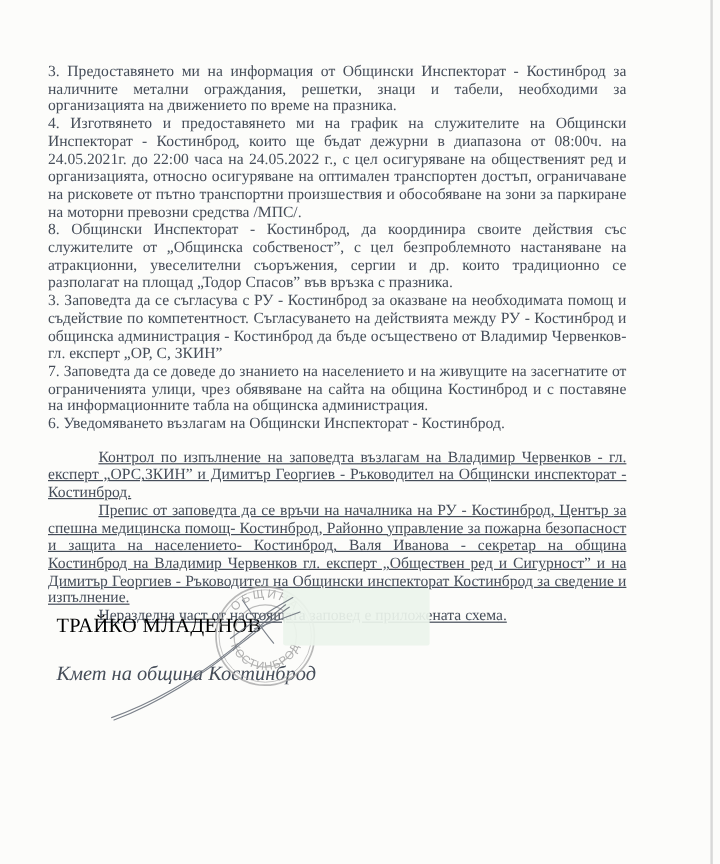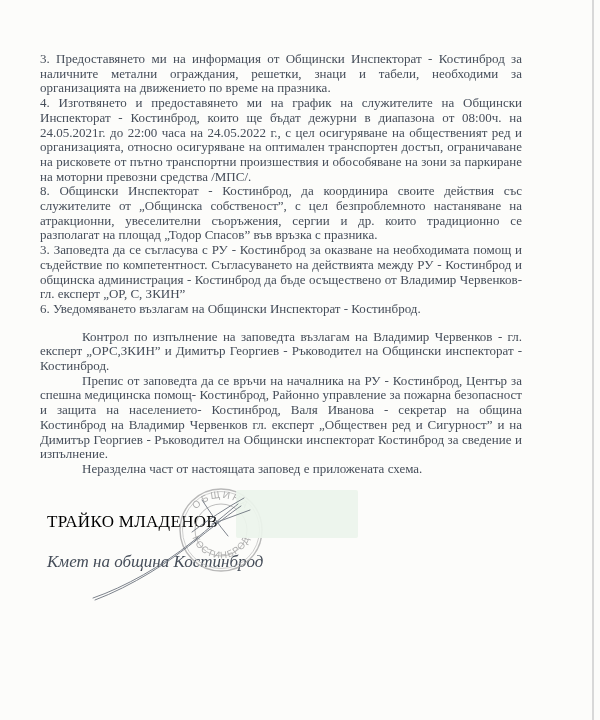--- a/index.html
+++ b/index.html
@@ -14,21 +14,21 @@
   .body-text {
     position:absolute;
     left:40px; top:20px; width:482px;
     font-size:13px;
     line-height:14.7px;
     text-align:justify;
     margin-top:32px;
   }
   .para { margin:0; }
   .para.gap-before { margin-top:13px; }
-  .para.indent { text-indent:42px; }
+  .para.indent { text-indent:42px;text-decoration:underline; }
 
   .sig-block { position:absolute; left:47px; top:512px; }
   .sig-name  { font-weight:normal; font-size:17px; letter-spacing:.3px; color:#000000; }
   .sig-title { font-size:17px; margin-top:20px;font-style:italic; }
 
   .stamp-svg { position:absolute; left:177px; top:486px; opacity:.8; }
   .patch {
     position:absolute; left:236px; top:490px; width:122px; height:48px;
     background:#ecf4ec; opacity:.92; border-radius:2px;
   }
@@ -38,20 +38,21 @@
 </head>
 <body>
 
 <div class="page">
 
   <div class="body-text">
     <p class="para">3. Предоставянето ми на информация от Общински Инспекторат - Костинброд за наличните метални ограждания, решетки, знаци и табели, необходими за организацията на движението по време на празника.</p>
     <p class="para">4. Изготвянето и предоставянето ми на график на служителите на Общински Инспекторат - Костинброд, които ще бъдат дежурни в диапазона от 08:00ч. на 24.05.2021г. до 22:00 часа на 24.05.2022 г., с цел осигуряване на общественият ред и организацията, относно осигуряване на оптимален транспортен достъп, ограничаване на рисковете от пътно транспортни произшествия и обособяване на зони за паркиране на моторни превозни средства /МПС/.</p>
     <p class="para">8. Общински Инспекторат - Костинброд, да координира своите действия със служителите от „Общинска собственост”, с цел безпроблемното настаняване на атракционни, увеселителни съоръжения, сергии и др. които традиционно се разполагат на площад „Тодор Спасов” във връзка с празника.</p>
     <p class="para">3. Заповедта да се съгласува с РУ - Костинброд за оказване на необходимата помощ и съдействие по компетентност. Съгласуването на действията между РУ - Костинброд и общинска администрация - Костинброд да бъде осъществено от Владимир Червенков- гл. експерт „ОР, С, ЗКИН”</p>
+    <p class="para">7. Заповедта да се доведе до знанието на населението и на живущите на засегнатите от ограниченията улици, чрез обявяване на сайта на община Костинброд и с поставяне на информационните табла на общинска администрация.</p>
     <p class="para">6. Уведомяването възлагам на Общински Инспекторат - Костинброд.</p>
     <p class="para gap-before indent">Контрол по изпълнение на заповедта възлагам на Владимир Червенков - гл. експерт „ОРС,ЗКИН” и Димитър Георгиев - Ръководител на Общински инспекторат - Костинброд.</p>
     <p class="para indent">Препис от заповедта да се връчи на началника на РУ - Костинброд, Център за спешна медицинска помощ- Костинброд, Районно управление за пожарна безопасност и защита на населението- Костинброд, Валя Иванова - секретар на община Костинброд на Владимир Червенков гл. експерт „Обществен ред и Сигурност” и на Димитър Георгиев - Ръководител на Общински инспекторат Костинброд за сведение и изпълнение.</p>
     <p class="para indent">Неразделна част от настоящата заповед е приложената схема.</p>
   </div>
 
   <div class="sig-block">
     <div class="sig-name">ТРАЙКО МЛАДЕНОВ</div>
     <div class="sig-title">Кмет на община Костинброд</div>
   </div>

